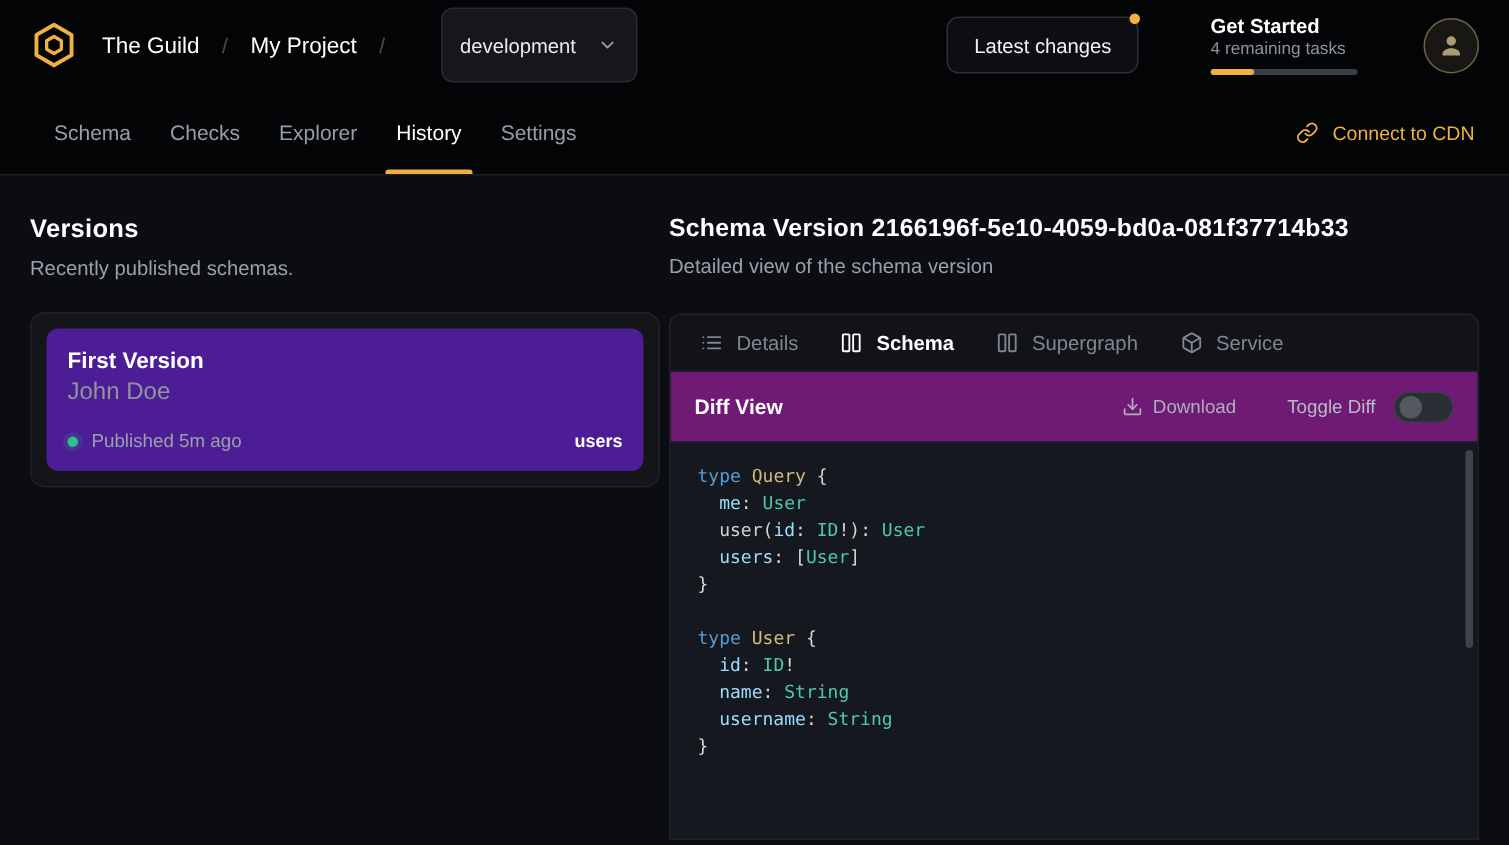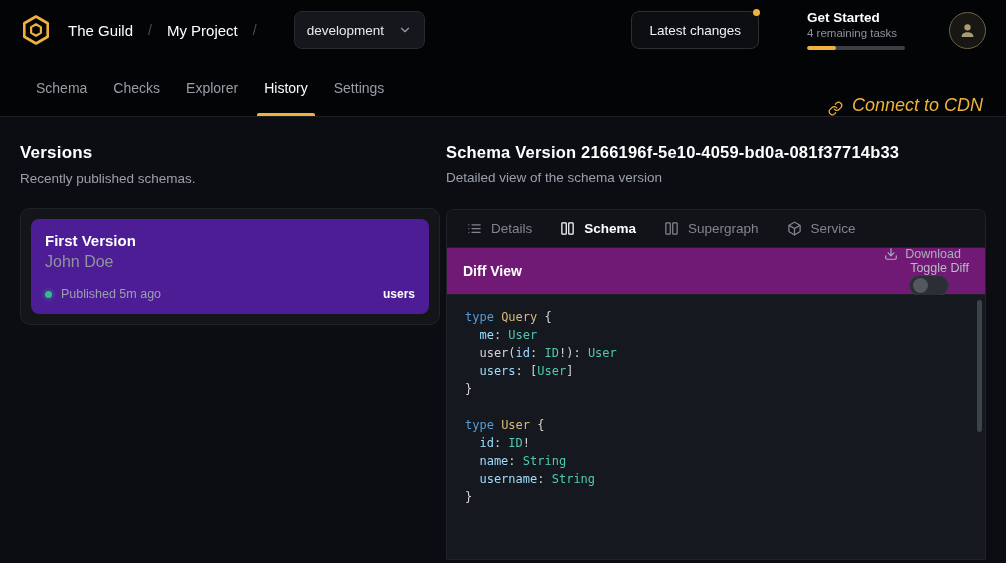--- a/index.html
+++ b/index.html
@@ -19,21 +19,21 @@
 
   
   .topbar{
     height:60px; background:#030405; display:flex; align-items:center;
     padding:0 20px;
   }
   .logo{ width:32px; height:32px; margin-right:16px; cursor:pointer; flex:none; display:block; }
   .crumb{ color:#ffffff; font-size:15px; font-weight:500; cursor:pointer; }
   .crumb-sep{ color:#4a4f57; font-size:14px; margin:0 15px; }
   .env-select{
-    margin-left:22px; height:38px; min-width:128px; padding:0 12px;
+    margin-left:22px; height:50px; min-width:128px; padding:0 12px;
     background:#15171c; border:1px solid #272a30; border-radius:8px;
     display:flex; align-items:center; justify-content:space-between; gap:14px;
     color:#e8eaed; font-size:13.5px; cursor:pointer;
   }
   .latest-btn{
     margin-left:auto; position:relative; height:38px; padding:0 17px;
     background:#0c0e12; border:1px solid #2b2f36; border-radius:8px;
     display:flex; align-items:center; color:#f1f2f4; font-size:13.5px; cursor:pointer;
   }
   .latest-dot{
@@ -59,22 +59,22 @@
   .nav-tab{
     display:flex; align-items:center; padding:0 13px; font-size:14px;
     color:#989ea8; cursor:pointer; position:relative;
   }
   .nav-tab.active{ color:#ffffff; font-weight:500; }
   .nav-tab.active::after{
     content:""; position:absolute; left:6px; right:6px; bottom:0; height:3px;
     background:var(--accent); border-radius:2px 2px 0 0;
   }
   .cdn-link{
-    margin-left:auto; display:flex; align-items:flex-end; gap:9px;
-    color:var(--accent); font-size:18px; font-weight:500; cursor:pointer;font-style:italic;
+    margin-left:auto; display:flex; align-items:center; gap:9px;
+    color:var(--accent); font-size:13px; font-weight:500; cursor:pointer;
   }
 
   
   .main{ display:flex; padding:26px 20px 0 20px; gap:6px; }
   .panel-title{ font-size:17px; font-weight:700; color:#ffffff; letter-spacing:.2px; }
   .panel-sub{ margin-top:8px; font-size:13.5px; color:#9aa0aa; }
 
   .left-col{ width:420px; flex:none; }
   .versions-card{
     margin-top:22px; background:#141519; border:1px solid var(--border);
@@ -104,21 +104,21 @@
   .detail-tab{
     display:flex; align-items:center; gap:9px; padding:0 14px;
     font-size:13.5px; color:#80868f; cursor:pointer;
   }
   .detail-tab.active{ color:#ffffff; font-weight:600; }
   .diff-row{
     height:47px; flex:none; display:flex; align-items:center; padding:0 16px;
     background:#701a75; border-bottom:1px solid #1d2026;
   }
   .diff-title{ font-size:14px; font-weight:700; color:#ffffff; }
-  .diff-actions{ margin-left:auto; display:flex; align-items:center;flex-direction:column; }
+  .diff-actions{ margin-left:auto; display:flex; align-items:center; }
   .download-btn{ display:flex; align-items:center; gap:7px; color:#aab0b8; font-size:12.5px; cursor:pointer; }
   .toggle-label{ margin-left:34px; color:#b6bcc4; font-size:12.5px; }
   .toggle{
     margin-left:12px; width:40px; height:21px; border-radius:11px;
     background:#2b2e35; border:1px solid #3a3e45; position:relative; cursor:pointer; flex:none;
   }
   .toggle .knob{
     position:absolute; top:2px; left:3px; width:15px; height:15px; border-radius:50%;
     background:#53575e; transition:left .15s;
   }

